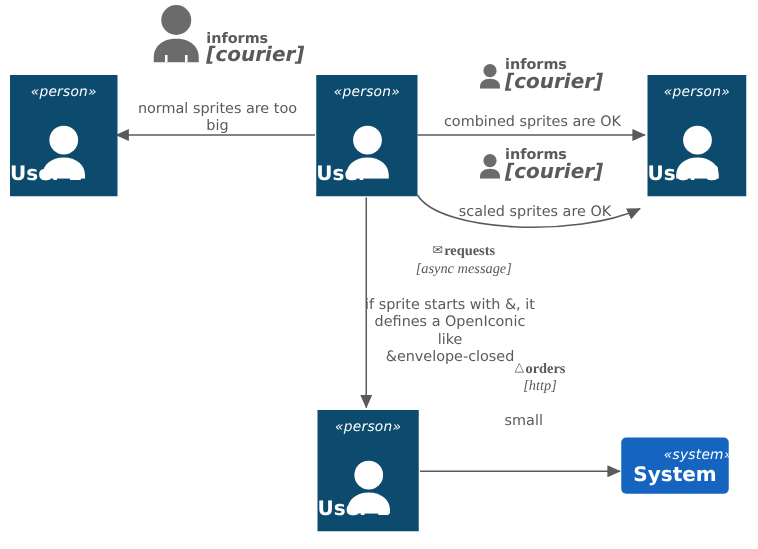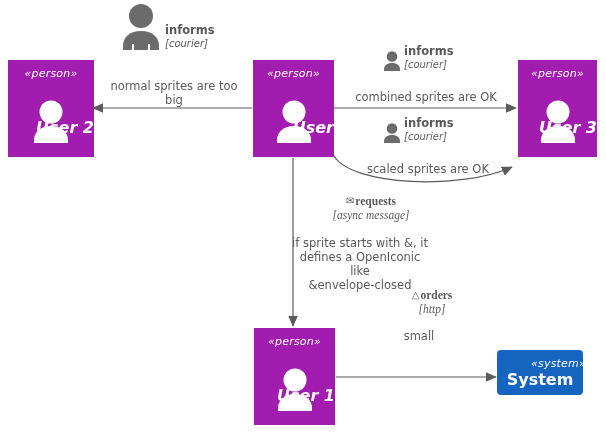--- a/index.html
+++ b/index.html
@@ -7,41 +7,41 @@
     width:606px;height:439px;position:relative;overflow:hidden;
     font-family:"DejaVu Sans","Liberation Sans",sans-serif;
     color:#5a5a5a;
   }
   #canvas{position:absolute;inset:0;width:606px;height:439px;}
   svg.layer{position:absolute;left:0;top:0;width:606px;height:439px;pointer-events:none;}
 
   
   .node{position:absolute;box-sizing:border-box;display:flex;flex-direction:column;
         align-items:center;justify-content:flex-start;color:#ffffff;}
-  .node.person{background:#a21caf;gap:15px;}
+  .node.person{background:#0c4a6e;gap:15px;}
   .node.system{background:#1565c0;border-radius:4px;justify-content:center;}
   .stereo{font-style:italic;font-size:11px;line-height:13px;color:#ffffff;letter-spacing:.2px;}
   .node.person .stereo{margin-top:7px;}
   .node.system .stereo{margin-bottom:1px;font-size:11px;margin-left:37px;}
   .nodename{font-weight:bold;font-size:16px;line-height:18px;color:#ffffff;}
-  .node.person .nodename{position:absolute;bottom:20px;left:0;right:0;text-align:right;font-style:italic;}
+  .node.person .nodename{position:absolute;bottom:9px;left:0;right:0;text-align:left;}
   .node.system .nodename{font-size:16px;}
   .personglyph{margin-top:4px;}
 
   
   .lbl{position:absolute;font-size:11.5px;line-height:14px;color:#5a5a5a;text-align:center;}
   .lbl.edge{color:#5a5a5a;}
   .ann{position:absolute;text-align:center;line-height:14px;font-family:Liberation Serif, serif;}
   .ann .ttl{font-size:11.5px;font-weight:bold;color:#5a5a5a;white-space:nowrap;}
   .ann .sub{font-size:11.5px;font-style:italic;color:#5a5a5a;white-space:nowrap;}
   .ann .ttl .gi{font-weight:normal;font-size:10px;vertical-align:1px;margin-right:1px;}
   .inforow{position:absolute;display:flex;align-items:flex-end;}
   .inforow .txts{margin-left:3px;text-align:left;}
   .inforow .ttl{font-size:11.5px;font-weight:bold;color:#5a5a5a;white-space:nowrap;line-height:13px;}
-  .inforow .sub{font-size:10px;font-style:italic;color:#5a5a5a;white-space:nowrap;line-height:13px;}
+  .inforow .sub{font-size:16px;font-style:italic;color:#5a5a5a;white-space:nowrap;line-height:13px;font-weight:bold;}
 </style>
 </head>
 <body>
 
 <div id="canvas">
 
   <svg class="layer" viewBox="0 0 606 439">
     <defs>
       <marker id="ah" markerWidth="9" markerHeight="8" refX="8.4" refY="4" orient="auto">
         <path d="M0,0 L9,4 L0,8 z" fill="#5a5a5a"></path>

